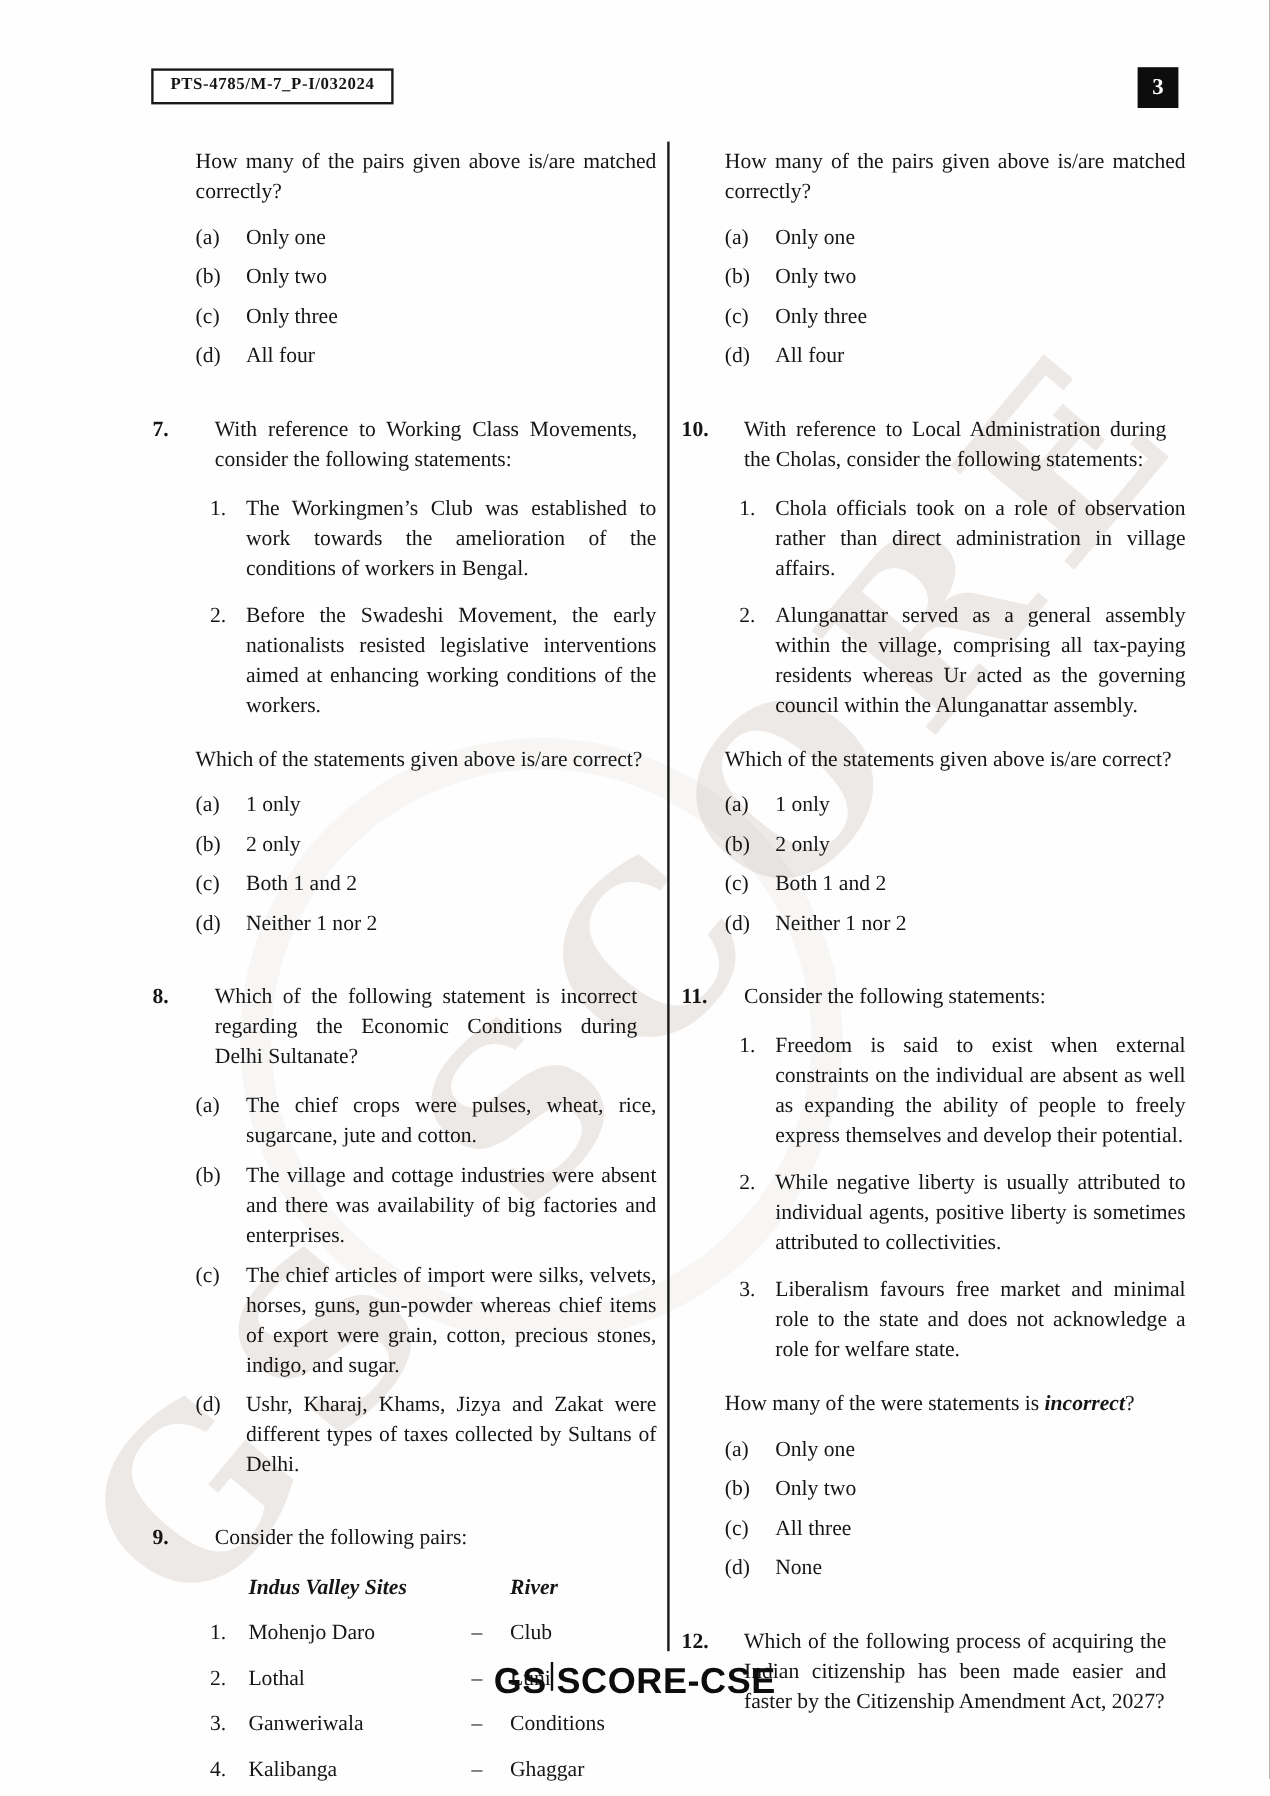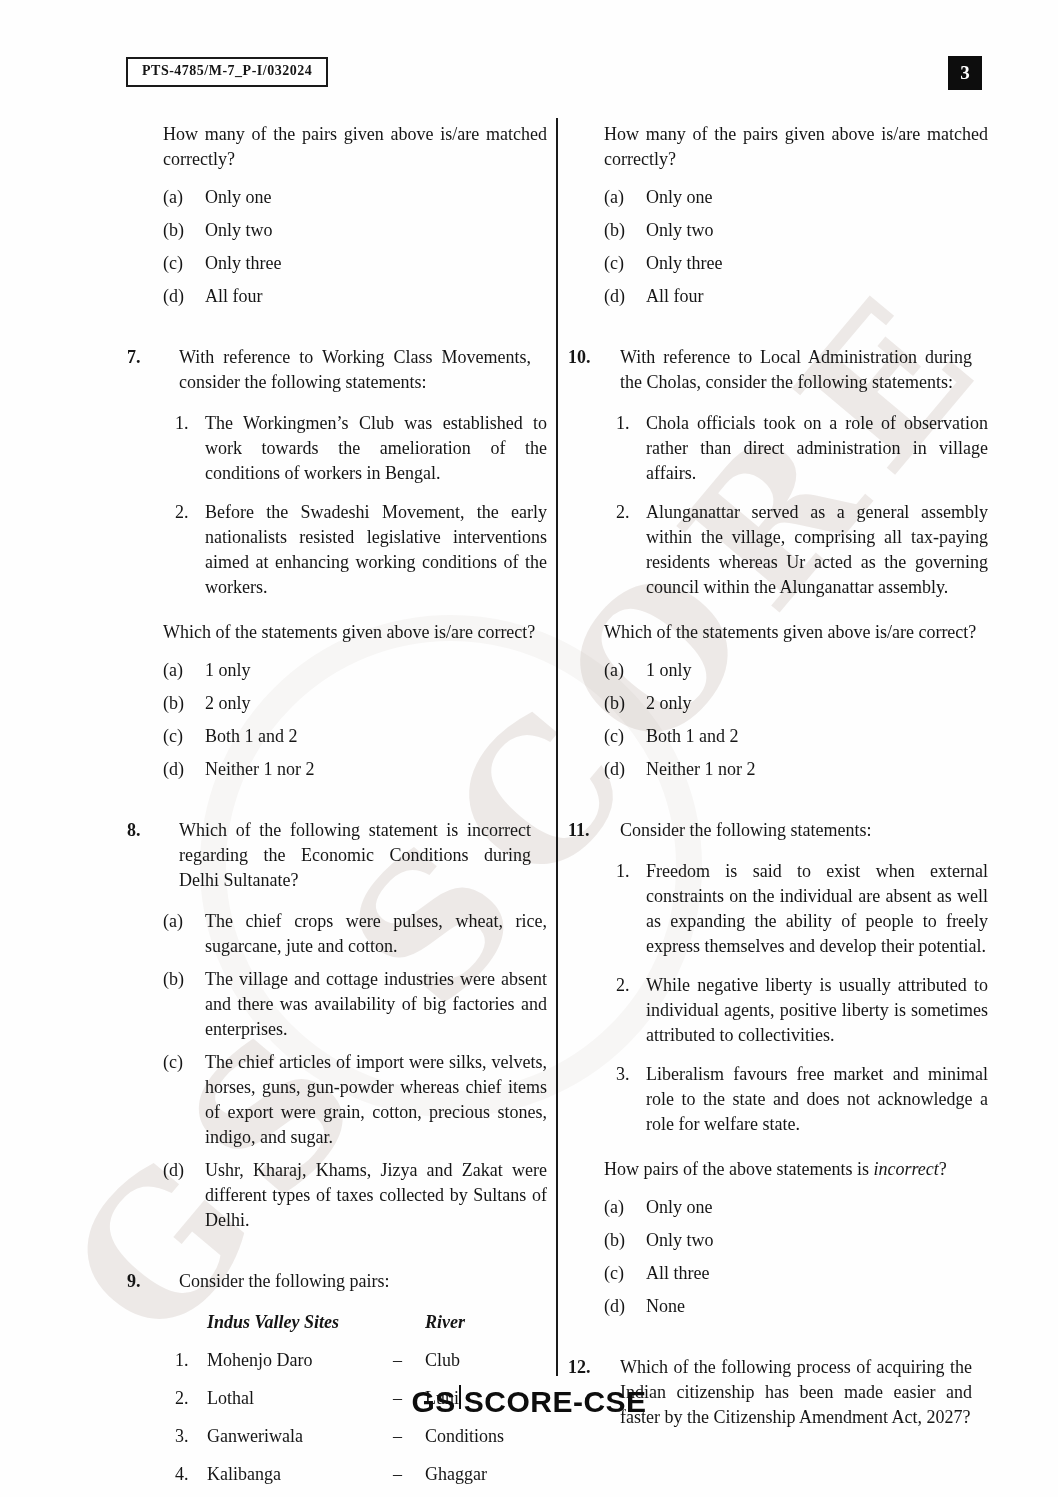--- a/index.html
+++ b/index.html
@@ -75,21 +75,21 @@
   .stem{text-align:justify;margin:16px;}
   .statements{margin-top:11px;}
   .srow{display:flex;margin:14px 0;}
   .snum{flex:none;width:30px;margin-left:12px;}
   .stext{flex:1;text-align:justify;}
   .options{margin-top:13px;}
   .orow{display:flex;margin:8px 0;}
   .olabel{flex:none;width:42px;}
   .otext{flex:1;text-align:justify;}
   .after-st{margin-top:20px;}
-  .em-bi{font-weight:normal;font-style:italic;}
+  .em-bi{font-weight:bold;font-style:italic;}
   
   .pairs{margin-top:12px;}
   .phead{display:flex;font-weight:bold;font-style:italic;margin:10px 0 4px 0;}
   .phead .ph1{margin-left:44px;width:218px;}
   .phead .ph2{flex:1;}
   .prow{display:flex;margin:13px 0;}
   .pnum{flex:none;width:32px;margin-left:12px;}
   .pleft{flex:none;width:186px;}
   .pdash{flex:none;width:32px;}
   .pright{flex:1;}
@@ -305,21 +305,21 @@
               </div>
               <div class="srow">
                 <span class="snum">2.</span>
                 <span class="stext">While negative liberty is usually attributed to individual agents, positive liberty is sometimes attributed to collectivities.</span>
               </div>
               <div class="srow">
                 <span class="snum">3.</span>
                 <span class="stext">Liberalism favours free market and minimal role to the state and does not acknowledge a role for welfare state.</span>
               </div>
             </div>
-            <p class="para after-st"><span>How pairs of the above statements is </span><span class="em-bi">incorrect</span><span>?</span></p>
+            <p class="para after-st"><span>How many of the were statements is </span><span class="em-bi">incorrect</span><span>?</span></p>
             <div class="options">
               <div class="orow">
                 <span class="olabel">(a)</span>
                 <span class="otext">Only one</span>
               </div>
               <div class="orow">
                 <span class="olabel">(b)</span>
                 <span class="otext">Only two</span>
               </div>
               <div class="orow">

